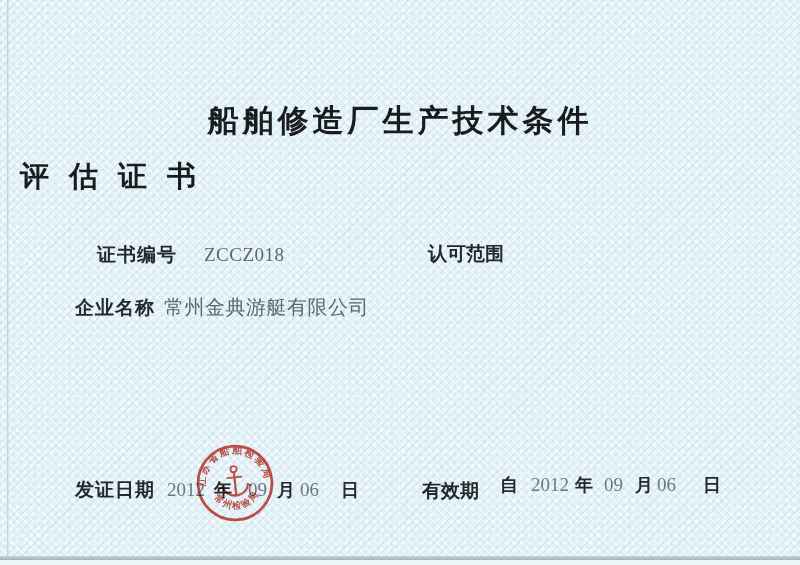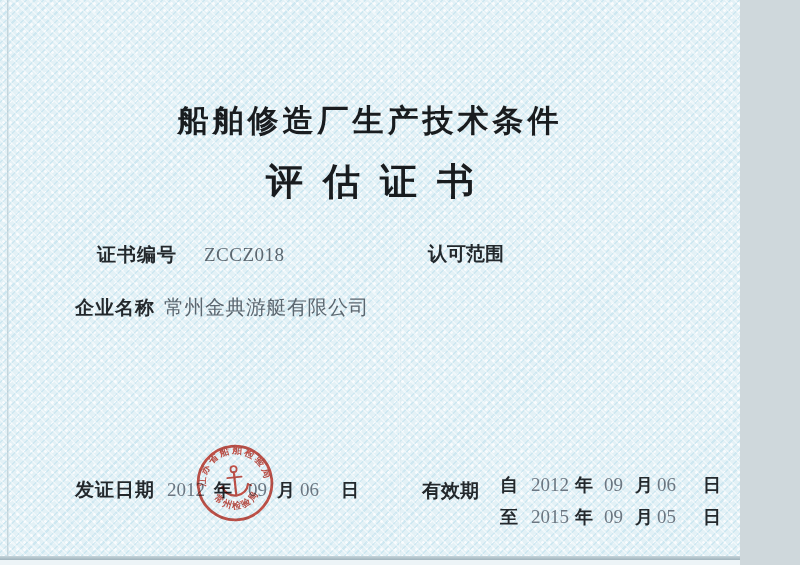--- a/index.html
+++ b/index.html
@@ -1,19 +1,19 @@
 <!DOCTYPE html>
 <html><head>
 <meta charset="utf-8">
 <style>
   * { margin: 0; padding: 0; box-sizing: border-box; }
   html, body { background: #cfd8dc; }
   .page {
     position: relative;
-    width: 740px;
+    width: 800px;
     height: 565px;
     overflow: hidden;
     background-color: #e3f1f6;
     background-image:
       repeating-linear-gradient(45deg, rgba(255,255,255,0.45) 0 1.5px, rgba(255,255,255,0) 1.5px 6px),
       repeating-linear-gradient(135deg, rgba(185,222,236,0.5) 0 1.5px, rgba(185,222,236,0) 1.5px 6px),
       radial-gradient(rgba(255,255,255,0.75) 1px, rgba(255,255,255,0) 1.7px);
     background-size: auto, auto, 7px 7px;
     font-family: "Liberation Serif", "DejaVu Serif", serif;
   }
@@ -36,22 +36,22 @@
   }
   
   .title1 {
     position: absolute; top: 100px; left: 0; right: 0;
     text-align: center;
     font-size: 31px; font-weight: 700; letter-spacing: 4px;
     color: #191c1f;
   }
   .title2 {
     position: absolute; top: 157px; left: 0; right: 0;
-    text-align: center;
-    font-size: 37px; font-weight: 700; letter-spacing: 20px; text-indent: 20px;
+    text-align: left;
+    font-size: 29px; font-weight: 700; letter-spacing: 20px; text-indent: 20px;
     color: #191c1f;
   }
   
   .row { position: absolute; white-space: nowrap; }
   .lbl {
     font-family: "Liberation Sans", "DejaVu Sans", sans-serif;
     font-weight: 700; font-size: 19px; letter-spacing: 1px;
     color: #23282c;
   }
   .lbl-sm {
@@ -141,23 +141,20 @@
 
 
   <div class="row r-validity-label">
     <span class="lbl" style="letter-spacing:0;font-family:Liberation Mono, monospace;">有效期</span>
   </div>
 
   <div class="validity-rows">
     <div class="validity-row">
       <span class="date-unit">自</span><span class="date-num g0">2012</span><span class="date-unit g1">年</span><span class="date-num g2">09</span><span class="date-unit g3">月</span><span class="date-num g4">06</span><span class="date-unit g5">日</span>
     </div>
-    <div class="validity-row">
-      <span class="date-unit">至</span><span class="date-num g0">2015</span><span class="date-unit g1">年</span><span class="date-num g2">09</span><span class="date-unit g3">月</span><span class="date-num g4">05</span><span class="date-unit g5">日</span>
-    </div>
   </div>
 
   <svg class="seal" viewBox="0 0 80 80">
     <defs>
       <path id="arcTop" d="M 11.4 45 A 29 29 0 1 1 68.6 45" fill="none"></path>
       <path id="arcBottom" d="M 17.6 51 A 25 25 0 0 0 62.4 51" fill="none"></path>
     </defs>
     <circle cx="40" cy="40" r="36" fill="none" stroke="#c5392d" stroke-width="2.7"></circle>
     <text font-size="9.5" letter-spacing="2" fill="#c5392d"><textPath href="#arcTop" startOffset="50%" text-anchor="middle">江苏省船舶检验局</textPath></text>
     <text font-size="9" letter-spacing="1.5" fill="#c5392d"><textPath href="#arcBottom" startOffset="50%" text-anchor="middle">常州检验局</textPath></text>

